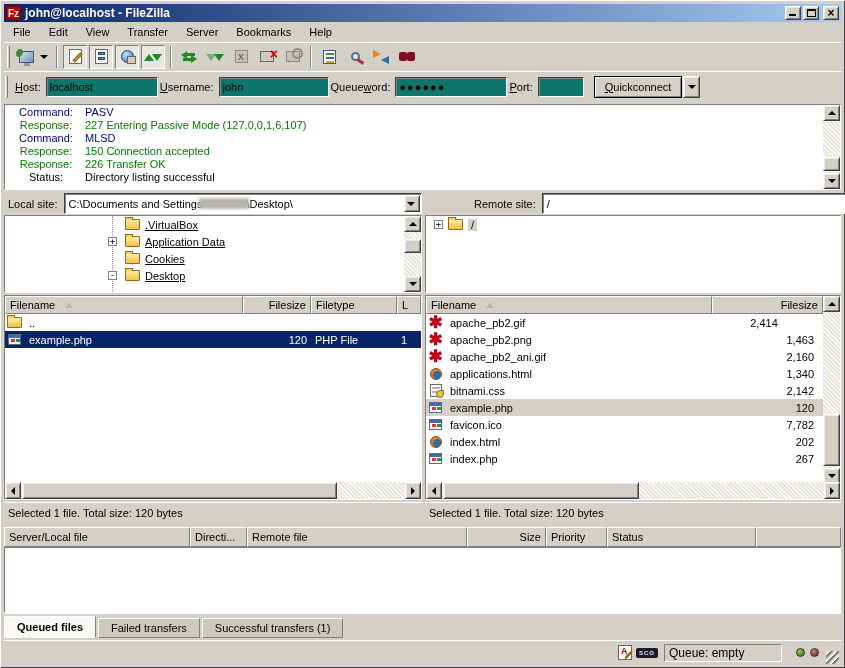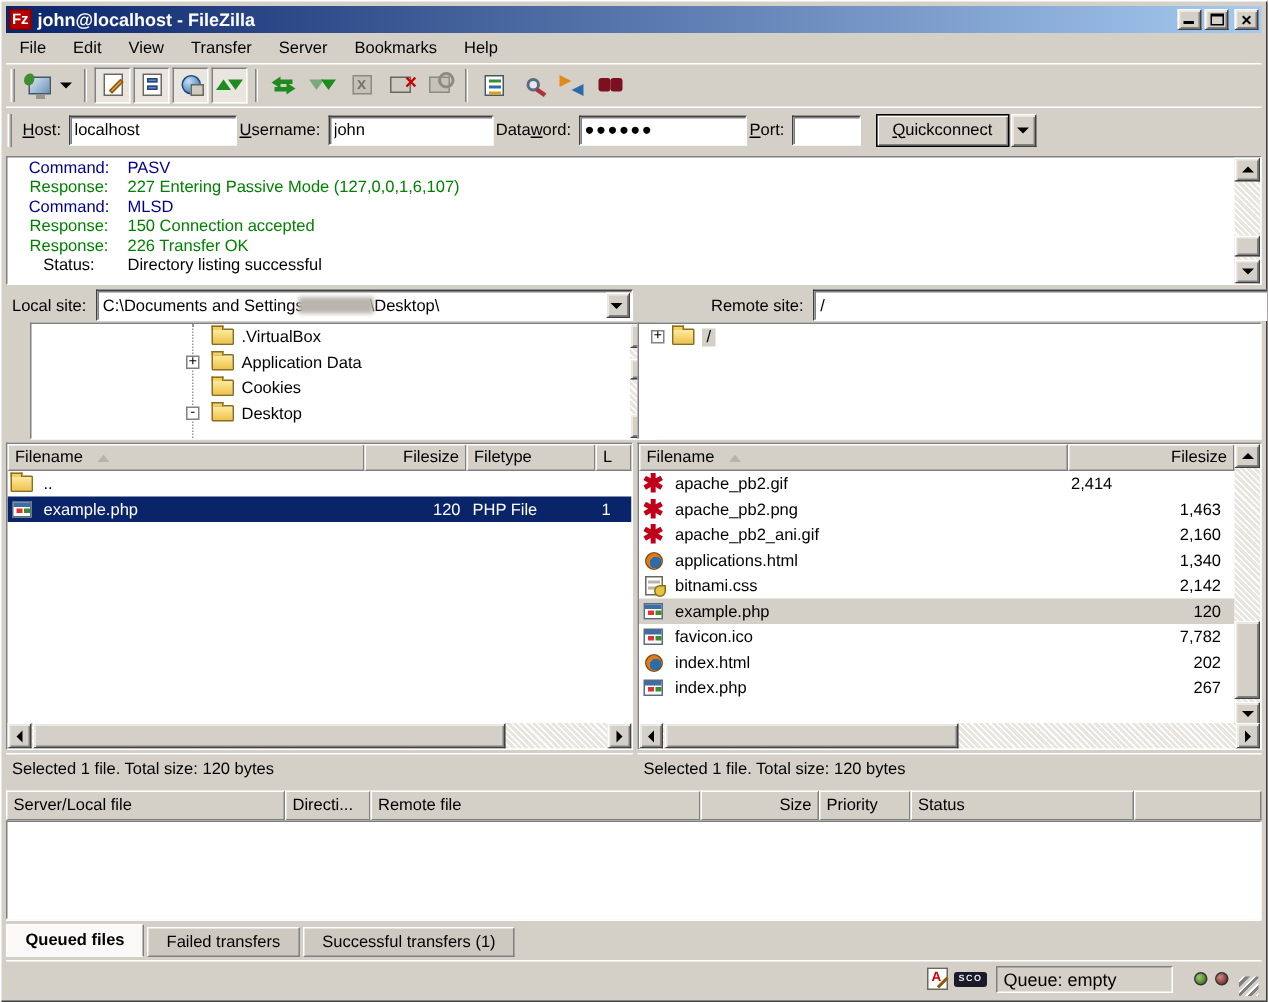--- a/index.html
+++ b/index.html
@@ -71,21 +71,21 @@
   .i-find { width:16px; height:10px; }
   .i-find i { position:absolute; top:0; width:8px; height:9px; background:#7a1020; border-radius:2px; display:block; }
   .i-find .b1 { left:0; } .i-find .b2 { right:0; }
 
   
   .qcbar { position:absolute; left:4px; right:4px; top:71px; height:30px; border-top:1px solid #fff;
     display:flex; align-items:center; }
   .qcbar .grip { margin-right:5px; }
   .qc-label { margin:0 5px 0 2px; white-space:nowrap; }
   .qc-label u { text-decoration:underline; }
-  .field { height:20px; background:#ffffff; border:1px solid; border-color:#404040 #fff #fff #404040;
+  .field { height:20px; background:#0f766e; border:1px solid; border-color:#404040 #fff #fff #404040;
     box-shadow:inset 1px 1px 0 #808080; font-family:"Liberation Sans",sans-serif; font-size:11px; padding:0 3px; }
   .f-host { width:112px; } .f-user { width:110px; } .f-pass { width:112px; letter-spacing:1px; } .f-port { width:46px; }
   .qc-btn { margin-left:10px; height:22px; padding:0 10px; background:#d4d0c8; border:1px solid #000;
     box-shadow:inset 1px 1px 0 #fff, inset -1px -1px 0 #808080; font-size:11px; display:flex; align-items:center; }
   .qc-btn u { text-decoration:underline; }
   .qc-drop { width:17px; height:22px; background:#d4d0c8; border:1px solid; border-color:#fff #404040 #404040 #fff;
     box-shadow:inset 1px 1px 0 #ece9e2, inset -1px -1px 0 #808080; display:flex; align-items:center; justify-content:center; margin-left:1px; }
   .qc-drop .ddarrow { margin:0; }
 
   
@@ -114,21 +114,21 @@
   .sitebar.lft { left:4px; width:418px; } .sitebar.rgt { left:425px; width:416px;margin-left:45px; }
   .site-label { padding:0 6px 0 4px; white-space:nowrap; }
   .combo { flex:1; height:21px; background:#fff; border:1px solid; border-color:#404040 #fff #fff #404040;
     box-shadow:inset 1px 1px 0 #808080; display:flex; align-items:center; padding-left:4px; position:relative; white-space:nowrap; overflow:hidden; }
   .combo .cbtn { position:absolute; right:1px; top:1px; bottom:1px; width:16px; background:#d4d0c8;
     border:1px solid; border-color:#fff #404040 #404040 #fff; box-shadow:inset 1px 1px 0 #ece9e2, inset -1px -1px 0 #808080;
     display:flex; align-items:center; justify-content:center; }
   .redact { display:inline-block; width:50px; height:11px; background:#b9b5ad; filter:blur(1.5px); vertical-align:-2px; margin:0 -3px; }
 
   .treebox { position:absolute; top:215px; height:78px; background:#fff; border:1px solid; border-color:#808080 #fff #fff #808080; overflow:hidden; }
-  .treebox.lft { left:20px; width:418px; } .treebox.rgt { left:425px; width:416px; }
+  .treebox.lft { left:4px; width:418px;text-decoration:underline; } .treebox.rgt { left:425px; width:416px; }
   .trow { position:relative; height:17px; display:flex; align-items:center; }
   .tguide { position:absolute; left:107px; top:0; bottom:0; border-left:1px dotted #9a968e; }
   .exp { width:9px; height:9px; background:#fff; border:1px solid #808080; font-size:9px; line-height:7px; text-align:center;
     position:absolute; font-family:"DejaVu Sans Mono",monospace; }
   .trow .exp { left:103px; }
   .folder { position:relative; width:15px; height:11px; background:linear-gradient(#fceb9e,#f0c24a); border:1px solid #8a6d1f; border-radius:1px; flex:none; }
   .folder::before { content:""; position:absolute; top:-3px; left:-1px; width:6px; height:2px; background:#f5d express066; background:#f5d066; border:1px solid #8a6d1f; border-bottom:none; }
   .trow .folder { margin-left:120px; margin-right:5px; }
   .trow.rroot .folder { margin-left:22px; }
   .trow.rroot .exp { left:8px; }
@@ -285,21 +285,21 @@
         </span>
       </span>
   </div>
 
   <div class="qcbar">
     <span class="grip"></span>
     <span class="qc-label"><u>H</u><span>ost:</span></span>
     <input class="field f-host" value="localhost" style="">
     <span class="qc-label"><u>U</u><span>sername:</span></span>
     <input class="field f-user" value="john" style="">
-    <span class="qc-label"><span>Data</span><u>w</u><span>ord:</span></span>
+    <span class="qc-label"><span>Queue</span><u>w</u><span>ord:</span></span>
     <input class="field f-pass" value="●●●●●●" style="">
     <span class="qc-label"><u>P</u><span>ort:</span></span>
     <input class="field f-port" value="" style="">
     <span class="qc-btn">
         <u>Q</u>
         <span>uickconnect</span>
       </span>
     <span class="qc-drop">
         <span class="ddarrow"></span>
       </span>
@@ -446,21 +446,21 @@
           <span class="sort"></span>
         </span>
       <span class="hcell r" style="width:111px;">Filesize</span>
     </div>
     <div class="rows" style="right:17px;">
       <div class="frow">
           <span class="fic">
             <span class="ic-apache">✱</span>
           </span>
           <span class="cell" style="width:264px;">apache_pb2.gif</span>
-          <span class="cell" style="width:108px;text-align:left;">2,414</span>
+          <span class="cell" style="width:108px;text-align:center;">2,414</span>
         </div>
       <div class="frow">
           <span class="fic">
             <span class="ic-apache">✱</span>
           </span>
           <span class="cell" style="width:264px;">apache_pb2.png</span>
           <span class="cell" style="width:108px;text-align:right;">1,463</span>
         </div>
       <div class="frow">
           <span class="fic">

